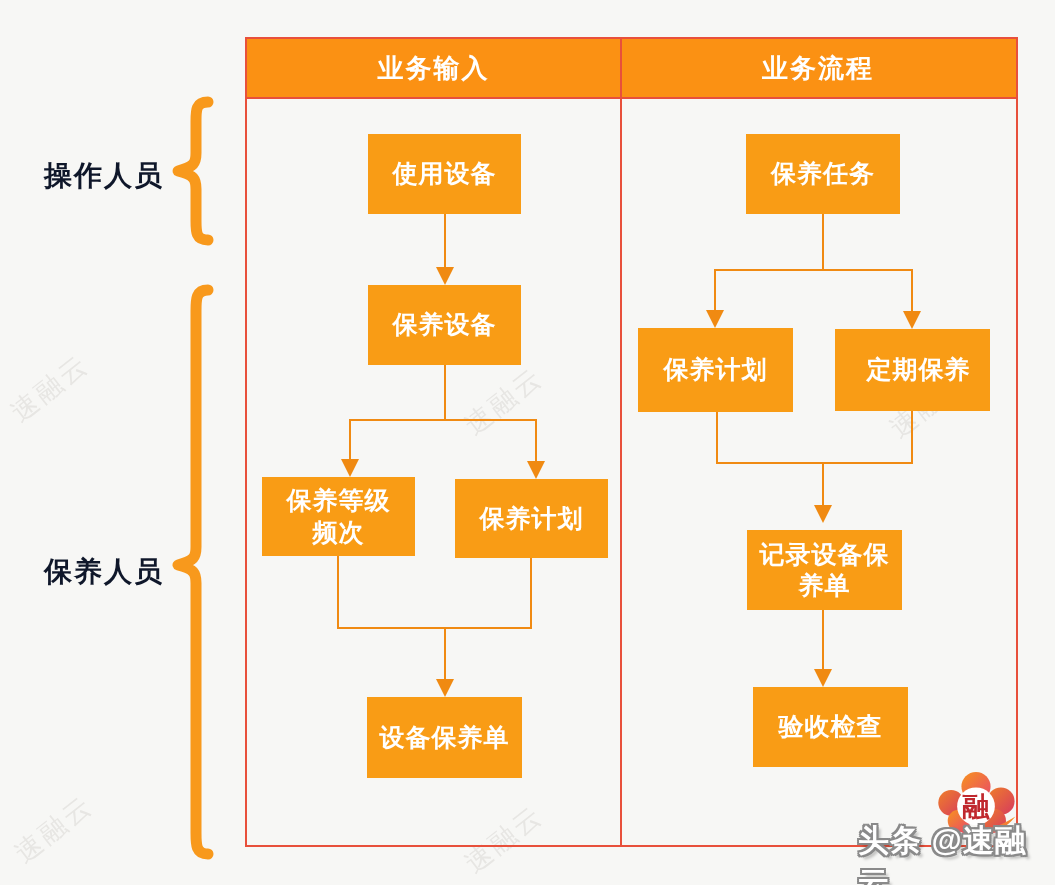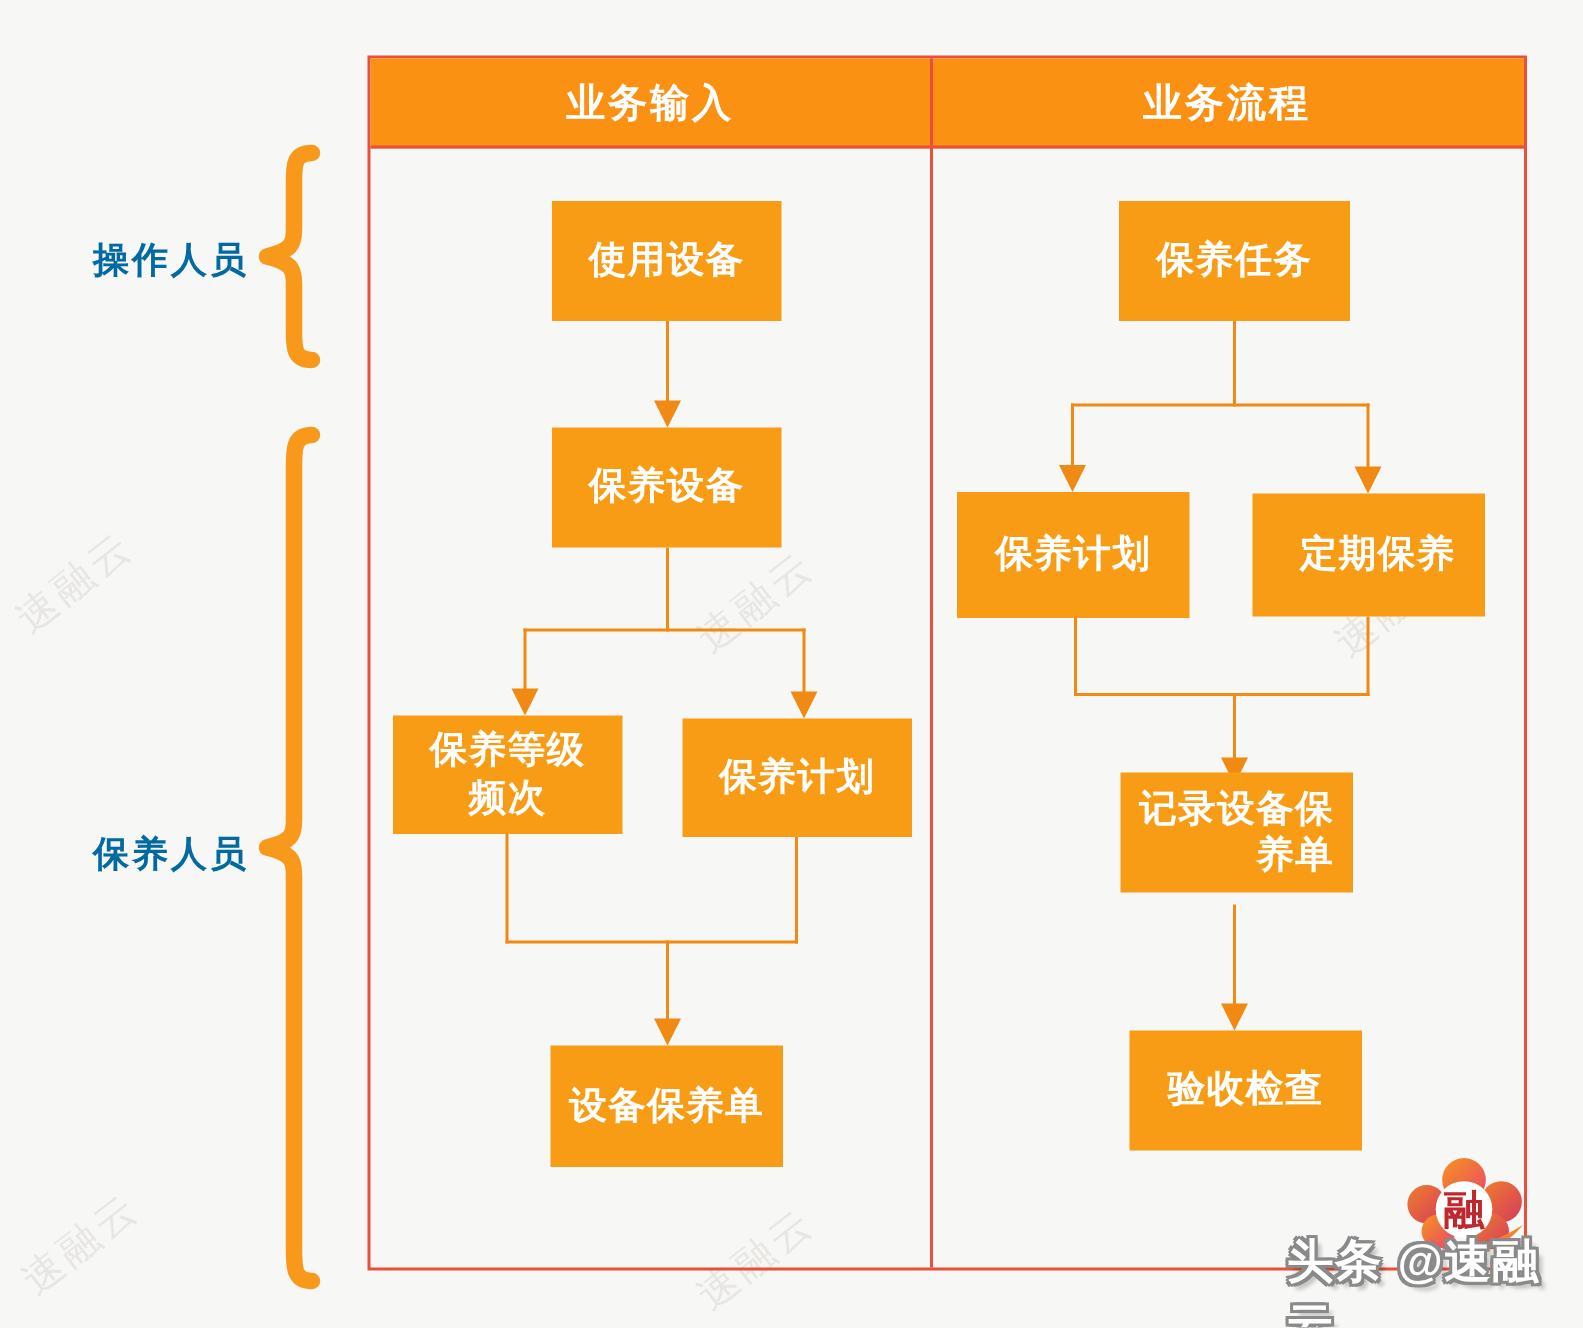--- a/index.html
+++ b/index.html
@@ -43,22 +43,22 @@
   .vline { width: 2px; }
   .hline { height: 2px; }
   .arrow-down {
     position: absolute; width: 0; height: 0; z-index: 3;
     border-left: 9px solid transparent; border-right: 9px solid transparent;
     border-top: 18px solid #f08a12;
   }
   
   .brace { position: absolute; z-index: 2; }
   .role-label {
-    position: absolute; z-index: 2; width: 122px; text-align: right;
-    color: #0369a1; font-size: 24px; font-weight: bold; letter-spacing: 2px;
+    position: absolute; z-index: 2; width: 122px; 
+    color: #0f172a; font-size: 28px; font-weight: bold; letter-spacing: 2px;
   }
   
   .watermark {
     position: absolute; z-index: 1; color: rgba(120, 118, 110, 0.13);
     font-size: 27px; letter-spacing: 3px; transform: rotate(-38deg);
     white-space: nowrap; user-select: none;
   }
   
   .brand-handle {
     position: absolute; left: 858px; top: 820px; z-index: 6;
@@ -136,21 +136,21 @@
   <div class="node" style="left:368px; top:134px; width:153px; height:80px;">使用设备</div>
   <div class="node" style="left:368px; top:285px; width:153px; height:80px;">保养设备</div>
   <div class="node" style="left:262px; top:477px; width:153px; height:79px;">保养等级
 频次</div>
   <div class="node" style="left:455px; top:479px; width:153px; height:79px;">保养计划</div>
   <div class="node" style="left:367px; top:697px; width:155px; height:81px;">设备保养单</div>
 
   <div class="node" style="left:746px; top:134px; width:154px; height:80px;">保养任务</div>
   <div class="node" style="left:638px; top:328px; width:155px; height:84px;">保养计划</div>
   <div class="node" style="left:835px; top:329px; width:155px; height:82px;padding-left:12px;">定期保养</div>
-  <div class="node" style="left:747px; top:515px; width:155px; height:80px;text-align:right;">记录设备保
+  <div class="node" style="left:747px; top:530px; width:155px; height:80px;">记录设备保
 养单</div>
   <div class="node" style="left:753px; top:687px; width:155px; height:80px;">验收检查</div>
 
   <svg class="brand-logo" width="86" height="72" viewBox="0 0 100 84">
     <defs>
       <linearGradient id="lg1" x1="0" y1="0" x2="1" y2="1">
         <stop offset="0" stop-color="#f7931e"></stop>
           <stop offset="1" stop-color="#e8486b"></stop>
       </linearGradient>
       <linearGradient id="lg2" x1="0" y1="0" x2="1" y2="1">

